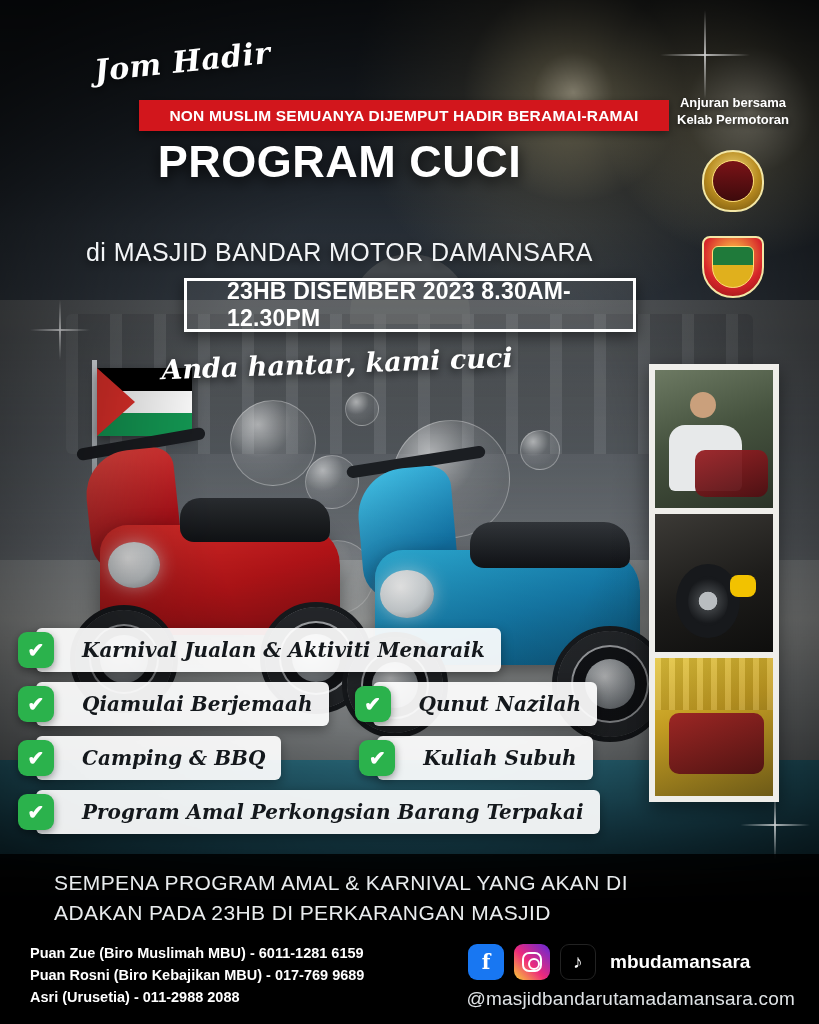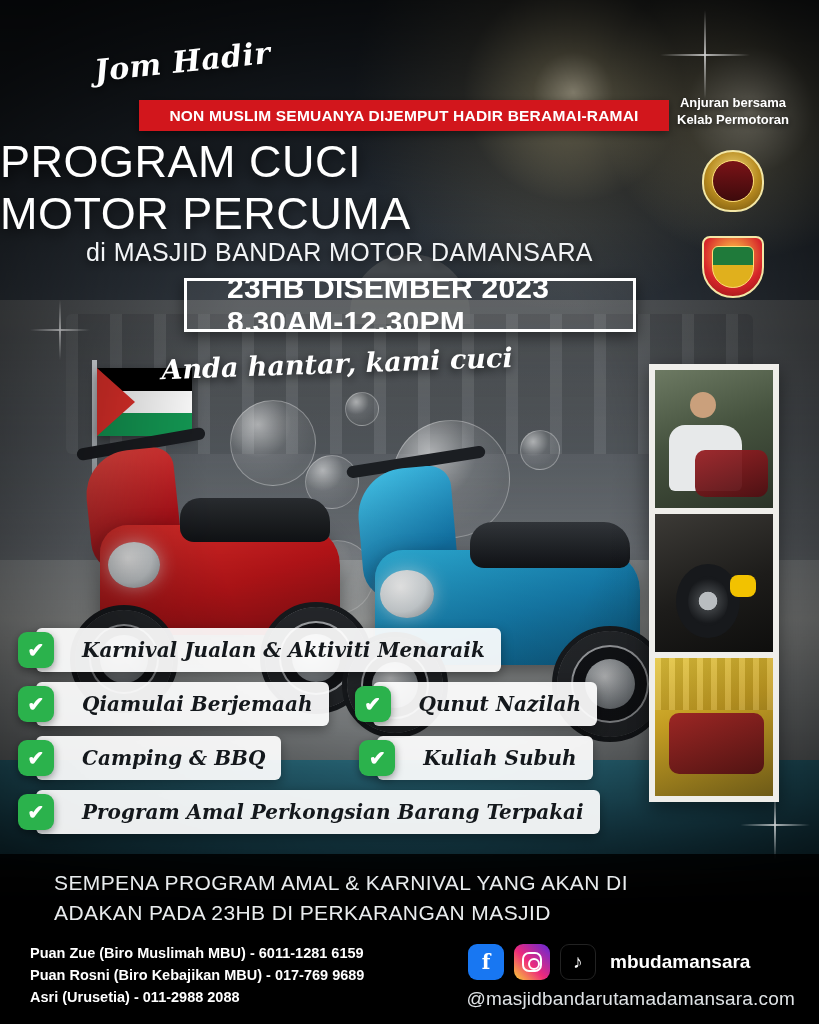--- a/index.html
+++ b/index.html
@@ -172,37 +172,37 @@
   }
   .ribbon {
     position: absolute; left: 139px; top: 100px; width: 530px; height: 31px;
     background: #d2161c;
     display: flex; align-items: center; justify-content: center;
     color: #fff; font-weight: 700; font-size: 15.5px; letter-spacing: .2px;
     box-shadow: 0 3px 10px rgba(0,0,0,.45);
   }
   .title {
     position: absolute; left: 0; right: 140px; top: 136px;
-    color: #fff;
-    font-size: 45px; font-weight: 400; line-height: 52px;
+    text-align: center; color: #fff;
+    font-size: 45px; font-weight: 700; line-height: 52px;
     letter-spacing: .5px;
     text-shadow: 0 4px 14px rgba(0,0,0,.75);
   }
   .title .l2 { display: block; }
   .subtitle {
     position: absolute; left: 0; right: 140px; top: 238px;
     text-align: center; color: #f2f4f6;
     font-size: 25px; font-weight: 400; letter-spacing: .4px;
     text-shadow: 0 3px 10px rgba(0,0,0,.7);
   }
   .datebox {
     position: absolute; left: 184px; top: 278px; width: 452px; height: 54px;
     border: 3px solid #ffffff; background: rgba(255,255,255,0.07);
     display: flex; align-items: center; justify-content: center;
-    color: #fff; font-size: 30px; font-weight: 700; letter-spacing: .2px;
+    color: #fff; font-size: 23px; font-weight: 700; letter-spacing: .2px;
     box-shadow: 0 4px 14px rgba(0,0,0,.5);
     padding-left: 40px;
   }
   .tagline {
     position: absolute; left: 0; right: 145px; top: 348px;
     text-align: center;
     font-family: "DejaVu Serif", serif; font-style: italic; font-weight: 700;
     color: #ffffff; font-size: 27px;
     text-shadow: 0 3px 10px rgba(0,0,0,.7);
     transform: rotate(-2deg);
@@ -399,21 +399,20 @@
   <div class="vignette"></div>
 
   <div class="sparkle" style="left:660px;top:10px;"></div>
   <div class="sparkle" style="left:740px;top:790px;width:70px;height:70px;"></div>
   <div class="sparkle" style="left:30px;top:300px;width:60px;height:60px;opacity:.55;"></div>
 
   <div class="jom">Jom Hadir</div>
   <div class="ribbon">NON MUSLIM SEMUANYA DIJEMPUT HADIR BERAMAI-RAMAI</div>
   <div class="title">
     <span class="l1">PROGRAM CUCI</span>
-    <span class="l2">MOTOR PERCUMA</span>
   </div>
   <div class="subtitle">di MASJID BANDAR MOTOR DAMANSARA</div>
   <div class="datebox">23HB DISEMBER 2023 8.30AM-12.30PM</div>
   <div class="tagline">Anda hantar, kami cuci</div>
 
   <div class="anjuran">
     <div>Anjuran bersama</div>
     <div>Kelab Permotoran</div>
   </div>
   <div class="crest-wrap">

